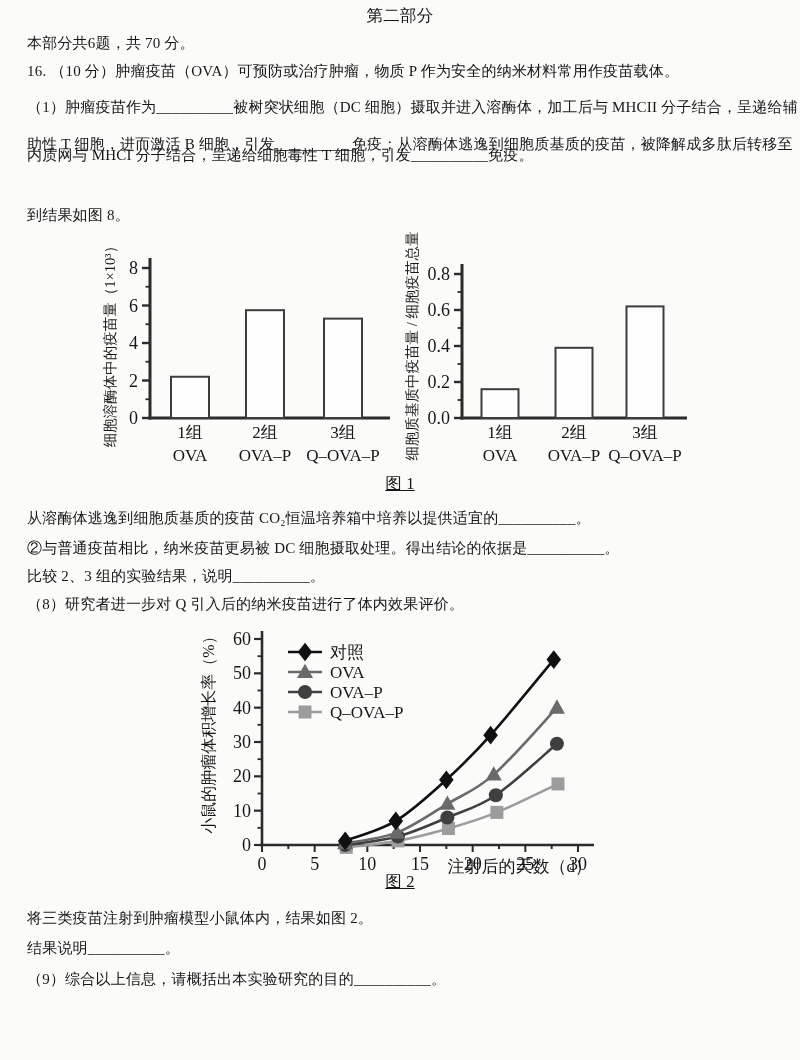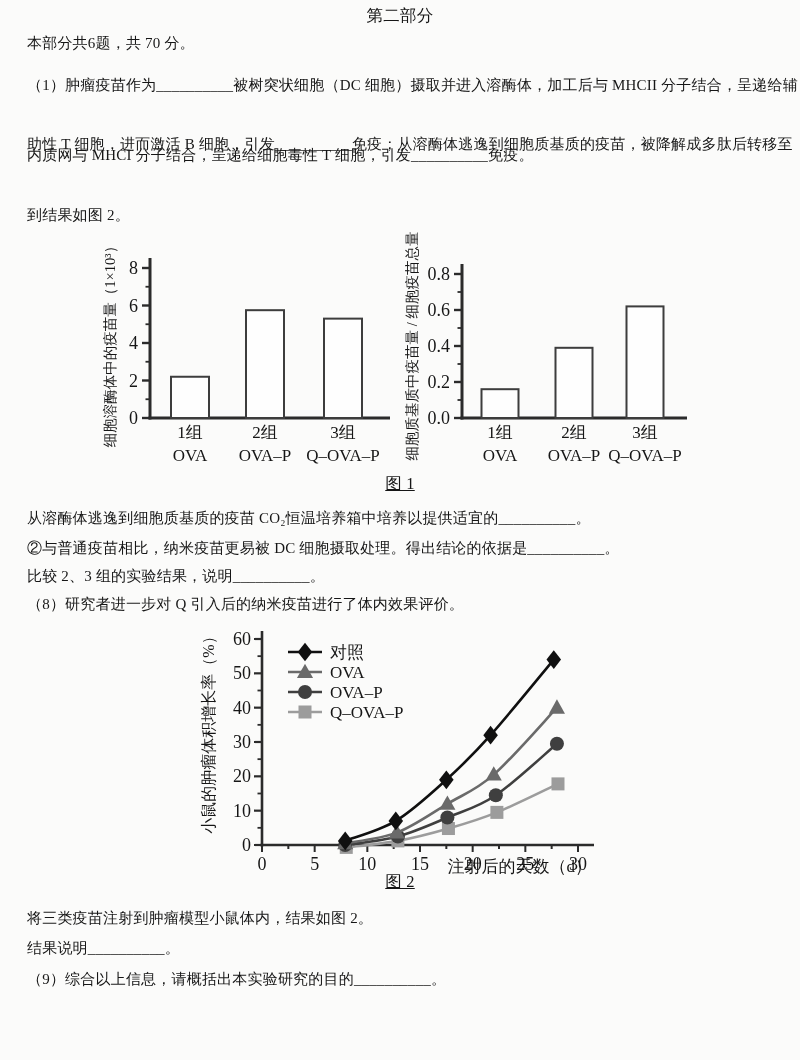--- a/index.html
+++ b/index.html
@@ -19,24 +19,25 @@
   svg{ position:absolute; overflow:visible; }
   svg text{ font-family:"Liberation Serif","DejaVu Serif",serif; fill:#161616; }
 </style>
 </head>
 <body>
 
 <div class="page">
 
   <div class="tl center title" style="top:6px">第二部分</div>
   <div class="tl" style="top:33px">本部分共6题，共 70 分。</div>
-  <div class="tl" style="top:75px">（1）肿瘤疫苗作为__________被树突状细胞（DC 细胞）摄取并进入溶酶体，加工后与 MHCII 分子结合，呈递给辅</div>
+  <div class="tl" style="top:61px">16. （10 分）肿瘤疫苗（OVA）可预防或治疗肿瘤，物质 P 作为安全的纳米材料常用作疫苗载体。</div>
+  <div class="tl" style="top:97px">（1）肿瘤疫苗作为__________被树突状细胞（DC 细胞）摄取并进入溶酶体，加工后与 MHCII 分子结合，呈递给辅</div>
   <div class="tl" style="top:134px">助性 T 细胞，进而激活 B 细胞，引发__________免疫；从溶酶体逃逸到细胞质基质的疫苗，被降解成多肽后转移至</div>
   <div class="tl" style="top:145px">内质网与 MHCI 分子结合，呈递给细胞毒性 T 细胞，引发__________免疫。</div>
-  <div class="tl" style="top:205px">到结果如图 2。</div>
+  <div class="tl" style="top:205px">到结果如图 8。</div>
 
   <svg id="chart1" width="315" height="252" style="left:85px; top:234px">
       <line x1="65" y1="185.5" x2="65" y2="24" stroke="#2b2b2b" stroke-width="3"></line>
       <line x1="63.5" y1="184" x2="305" y2="184" stroke="#2b2b2b" stroke-width="3"></line>
       <line x1="57" y1="184" x2="65" y2="184" stroke="#2b2b2b" stroke-width="2.4"></line>
       <text x="53" y="190" font-size="18" text-anchor="end">0</text>
       <line x1="60.5" y1="165.25" x2="65" y2="165.25" stroke="#2b2b2b" stroke-width="1.8"></line>
       <line x1="57" y1="146.5" x2="65" y2="146.5" stroke="#2b2b2b" stroke-width="2.4"></line>
       <text x="53" y="152.5" font-size="18" text-anchor="end">2</text>
       <line x1="60.5" y1="127.75" x2="65" y2="127.75" stroke="#2b2b2b" stroke-width="1.8"></line>

